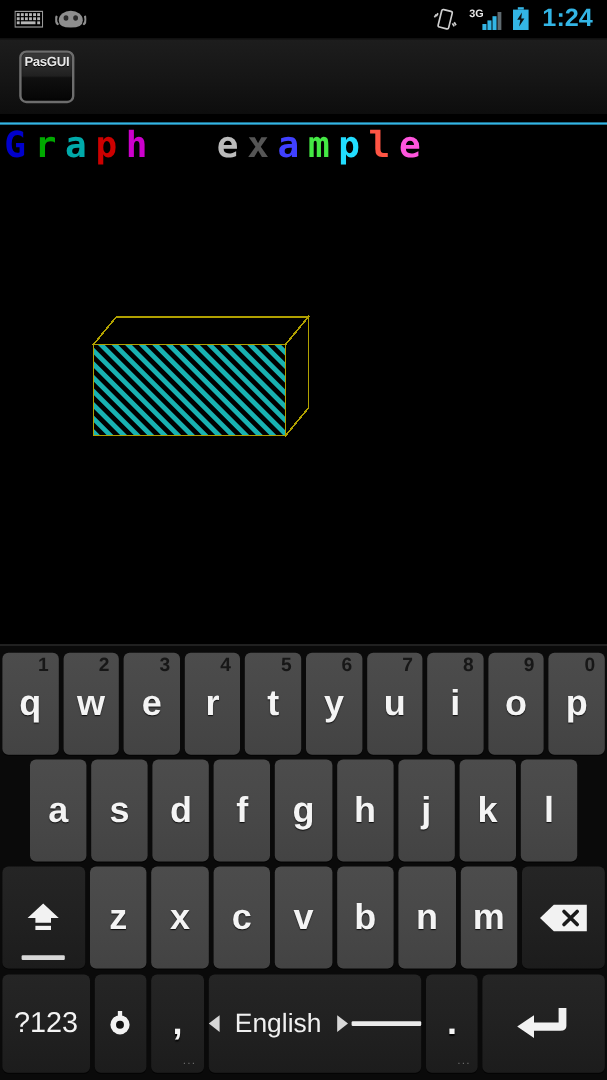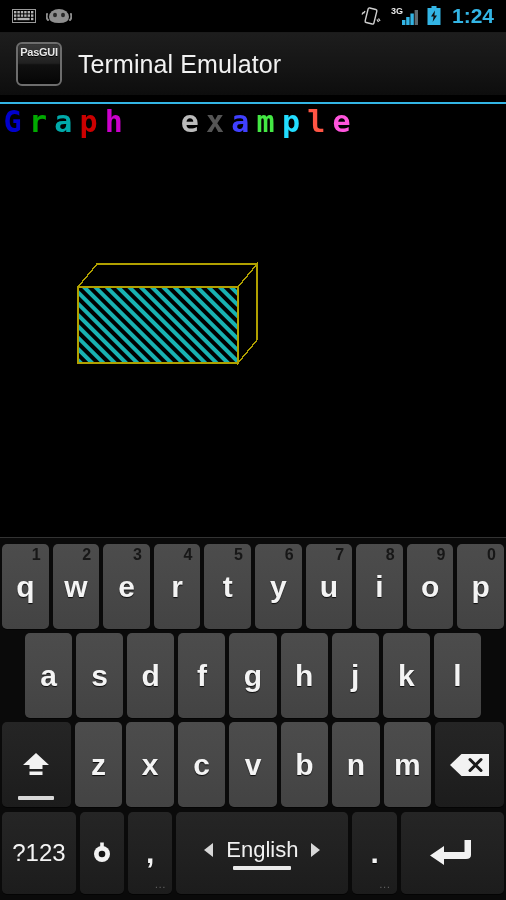--- a/index.html
+++ b/index.html
@@ -120,21 +120,21 @@
   }
   .key-sub{
     color:#f4f4f4; font-size:20px; font-weight:400;
     font-family:"Liberation Sans", sans-serif;
   }
   .key-icon{ display:block; }
   .space-label{
     color:#f0f0f0; font-size:22px; font-weight:400;
     font-family:"Liberation Sans", sans-serif;
   }
-  .space-inner{ display:flex; flex-direction:column; align-items:center; justify-content:center; gap:3px; }
+  .space-inner{ display:flex; flex-direction:row; align-items:center; justify-content:center; gap:3px; }
   .space-top{ display:flex; align-items:center; gap:13px; }
   .space-bar{ width:58px; height:4px; background:#eaeaea; border-radius:1px; }
   .arrow-l{
     width:0;height:0;border-top:7px solid transparent;border-bottom:7px solid transparent;
     border-right:9px solid #d8d8d8;
   }
   .arrow-r{
     width:0;height:0;border-top:7px solid transparent;border-bottom:7px solid transparent;
     border-left:9px solid #d8d8d8;
   }
@@ -200,21 +200,20 @@
     </svg>
     <span id="clock">1:24</span>
   </div>
 </div>
 <div id="status-divider"></div>
 
 <div id="action-bar">
   <div id="app-icon">
     <span id="app-icon-label">PasGUI</span>
   </div>
-  <div id="app-title">Terminal Emulator</div>
 </div>
 <div id="action-bar-underline"></div>
 
 <div id="terminal">
   <div id="term-line-1"><span class="tch" style="color: rgb(0, 0, 204);">G</span><span class="tch" style="color: rgb(0, 170, 0);">r</span><span class="tch" style="color: rgb(0, 170, 170);">a</span><span class="tch" style="color: rgb(204, 0, 0);">p</span><span class="tch" style="color: rgb(204, 0, 204);">h</span><span class="tch" style="color: rgb(0, 0, 0);">&nbsp;</span><span class="tch" style="color: rgb(0, 0, 0);">&nbsp;</span><span class="tch" style="color: rgb(187, 187, 187);">e</span><span class="tch" style="color: rgb(85, 85, 85);">x</span><span class="tch" style="color: rgb(64, 64, 255);">a</span><span class="tch" style="color: rgb(68, 232, 68);">m</span><span class="tch" style="color: rgb(34, 221, 255);">p</span><span class="tch" style="color: rgb(255, 85, 68);">l</span><span class="tch" style="color: rgb(255, 85, 221);">e</span></div>
   <svg id="graph-svg" width="506" height="433">
       <defs>
         <pattern id="hatch" width="8" height="8" patternUnits="userSpaceOnUse" patternTransform="rotate(-45)">
           <rect x="0" y="0" width="4" height="8" fill="#18b2b2"></rect>
         </pattern>

